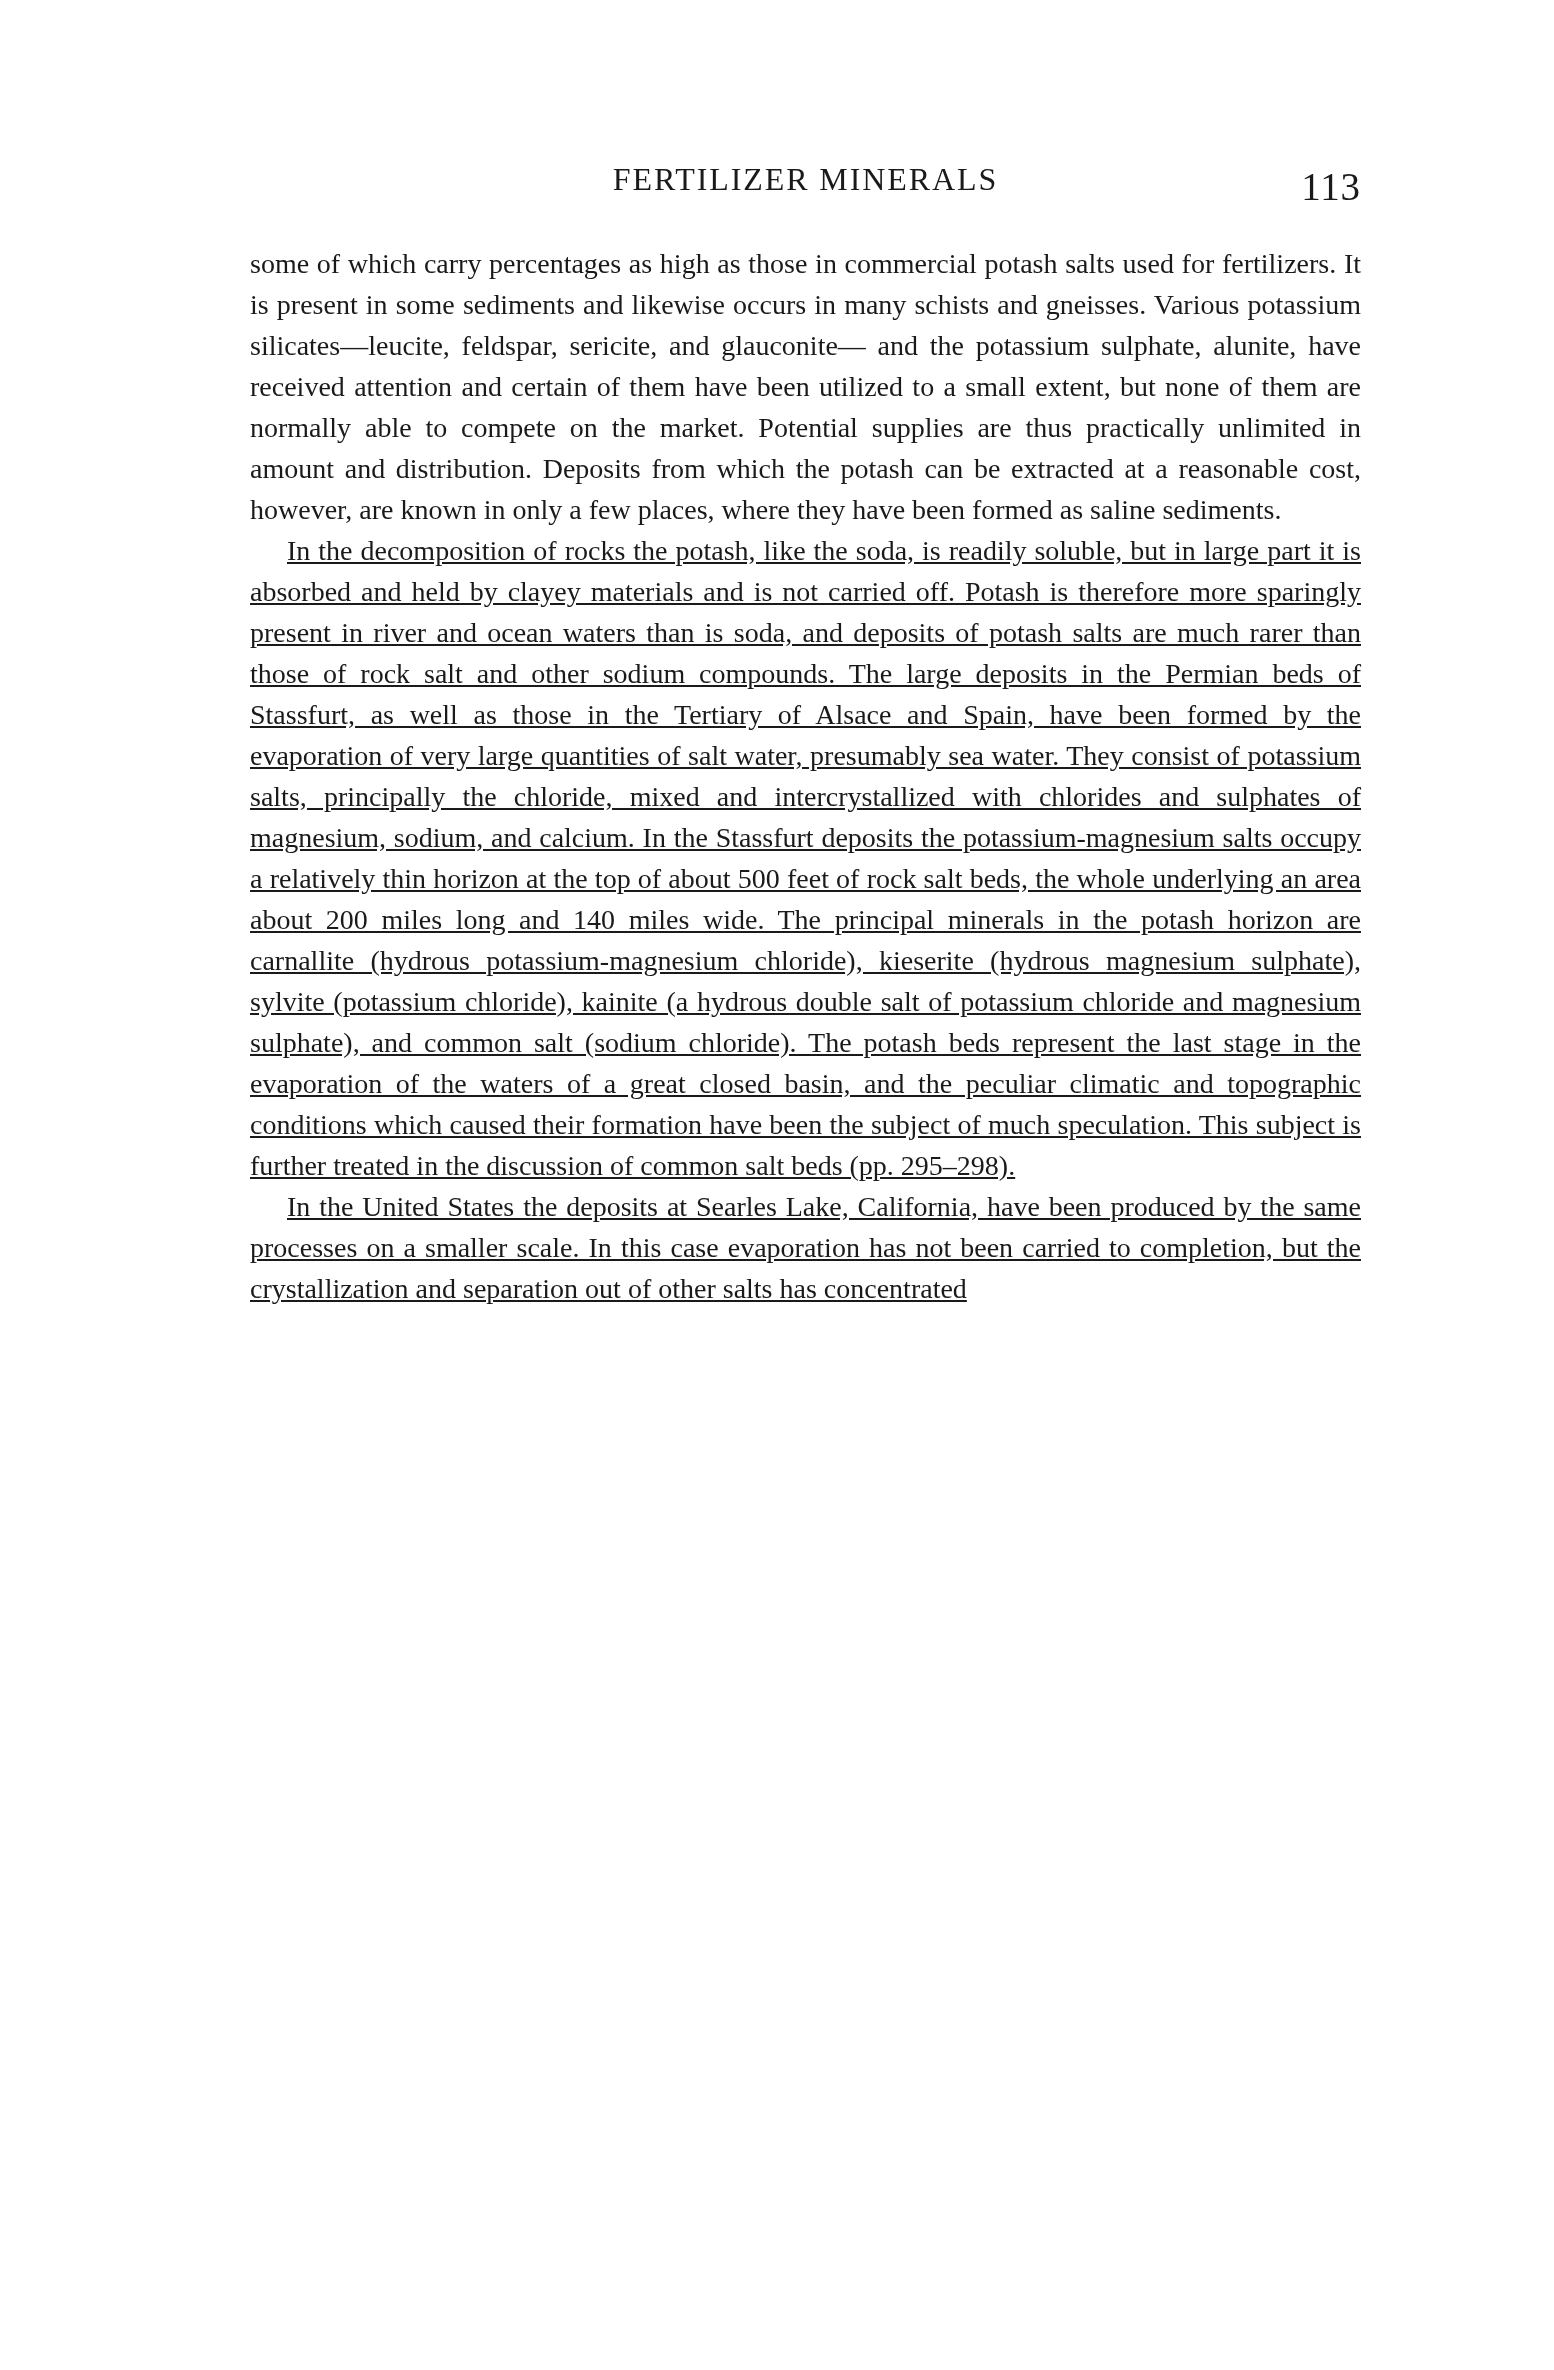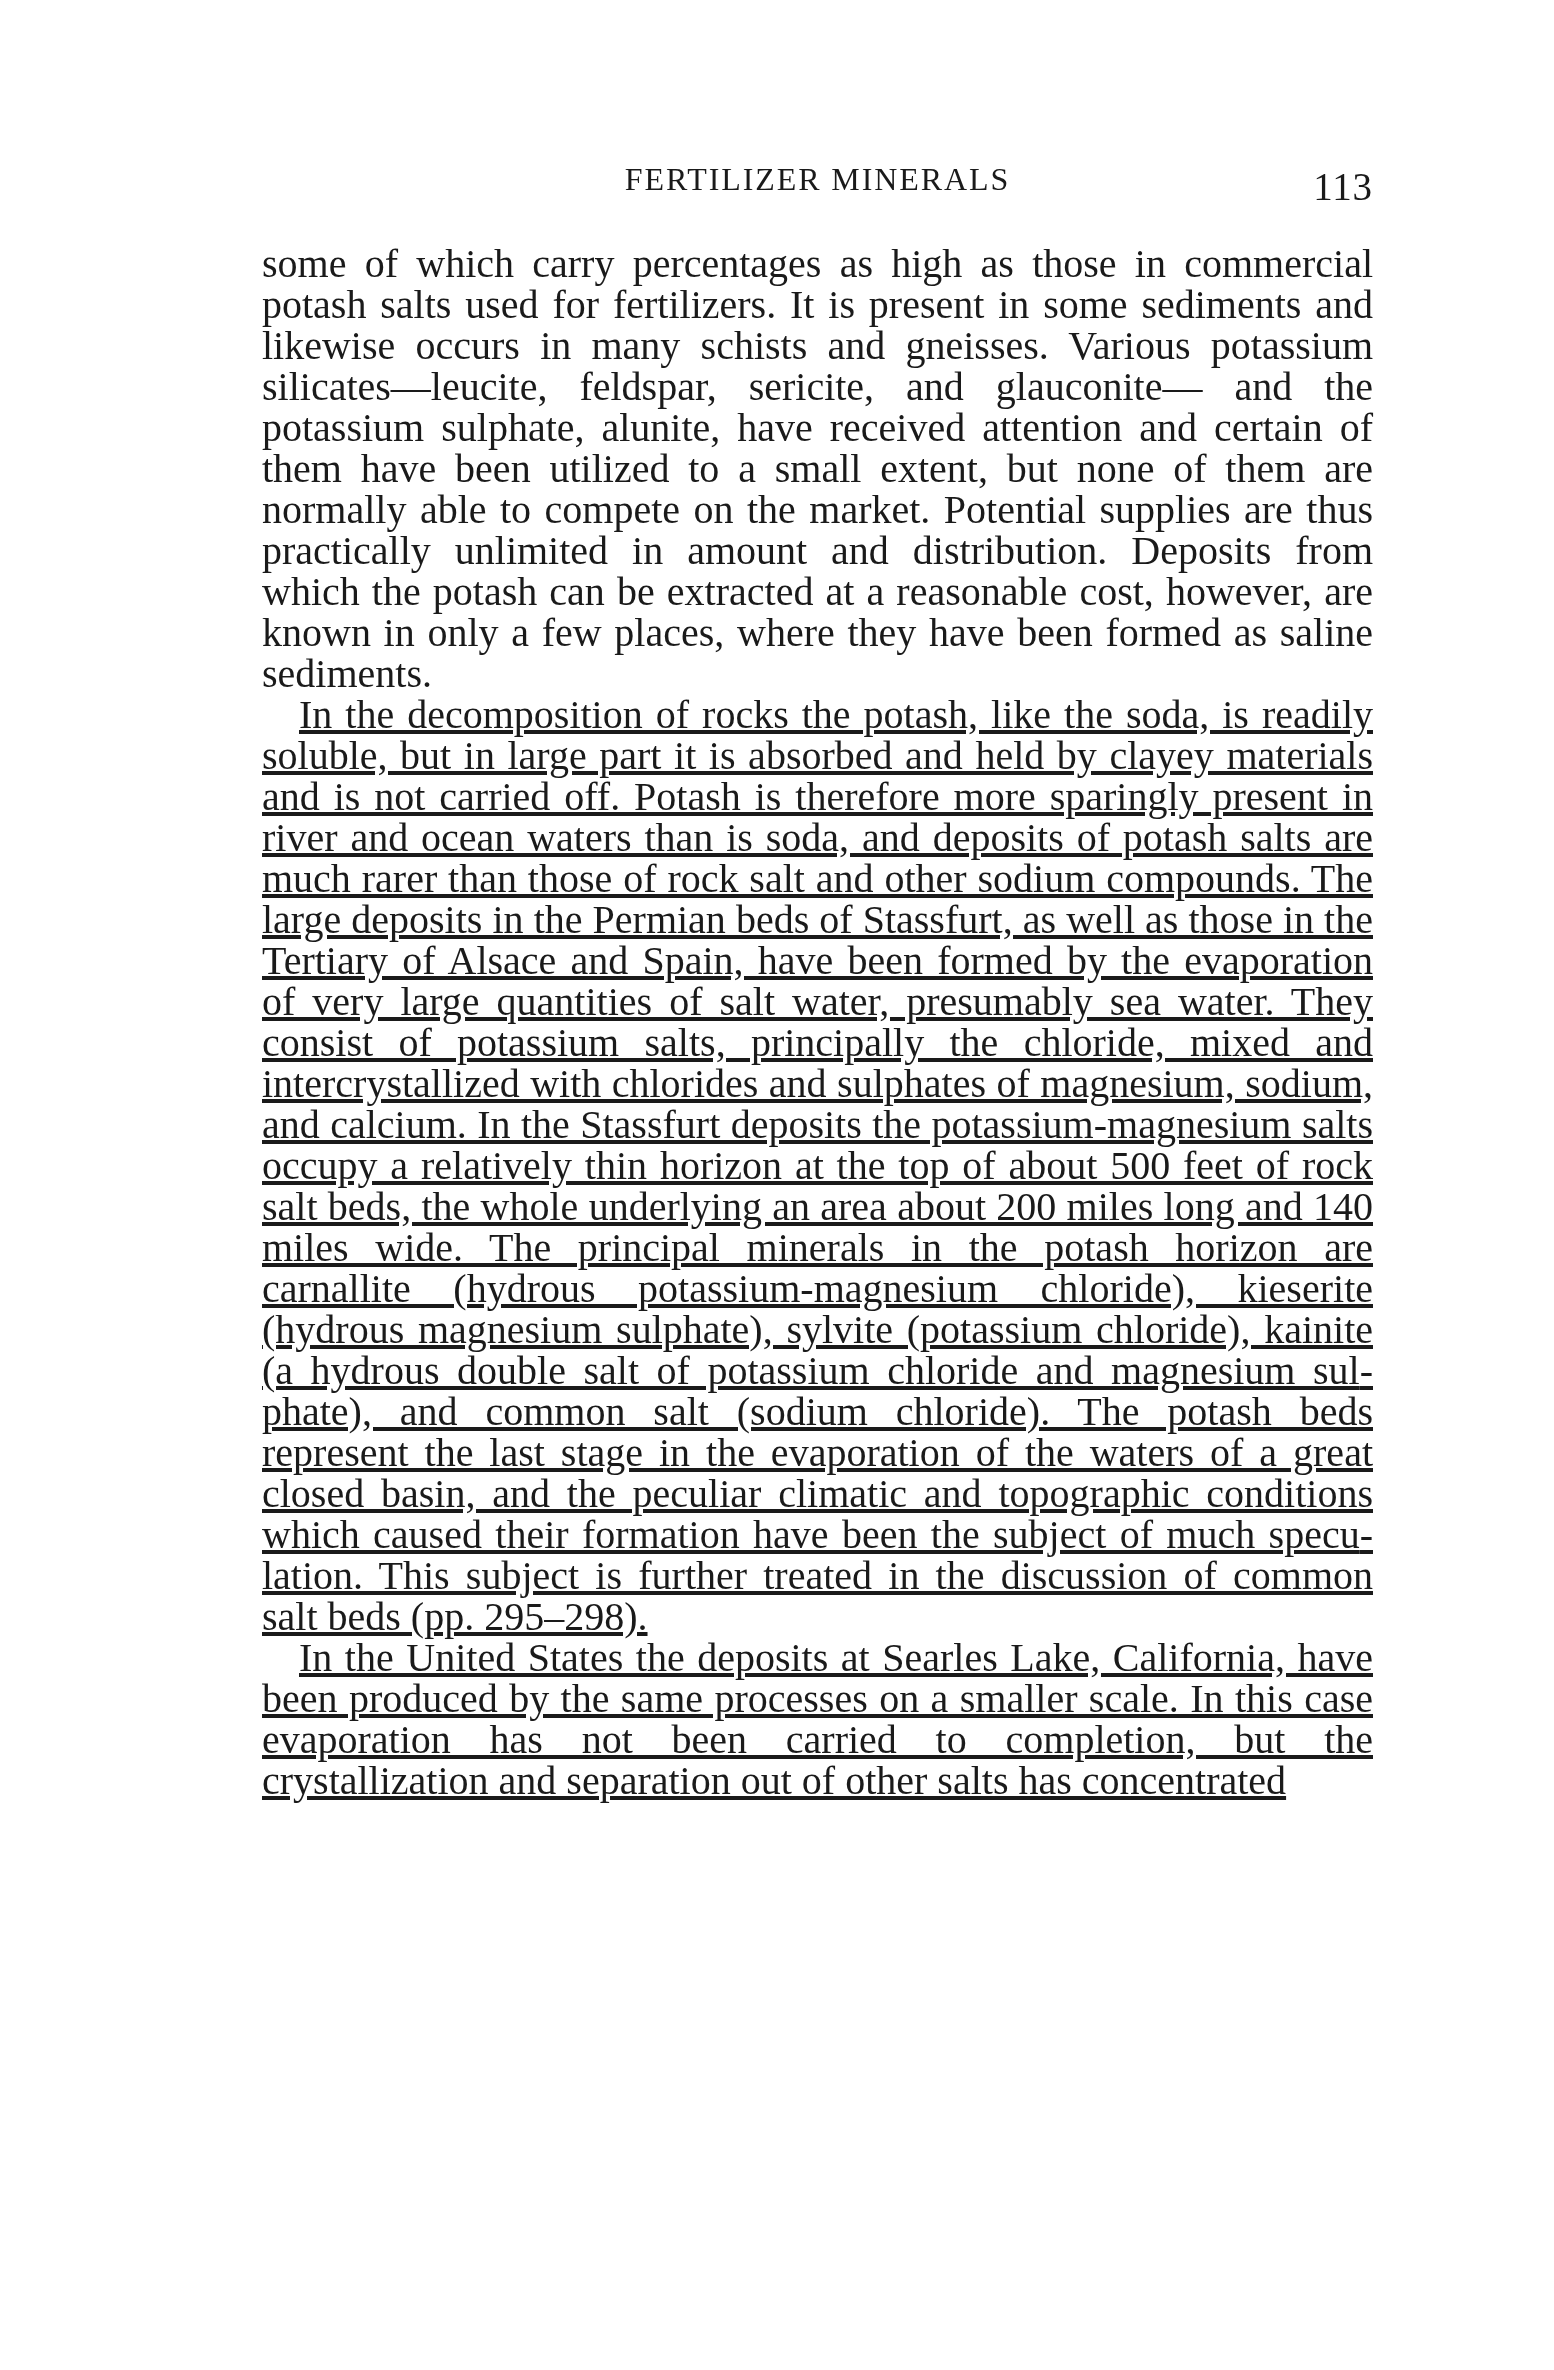--- a/index.html
+++ b/index.html
@@ -10,21 +10,21 @@
     body {
       width: 1554px;
       height: 2371px;
       position: relative;
       overflow: hidden;
       color: #1a1a1a;
       font-family: "Liberation Serif", "DejaVu Serif", serif;
     }
     .page {
       position: absolute;
-      left: 262px;
+      left: 250px;
       top: 140px;
       width: 1111px;
     }
     .running-head {
       position: relative;
       height: 75px;
       font-size: 32px;
       letter-spacing: 0.9px;
     }
     .running-title {
@@ -36,21 +36,21 @@
       letter-spacing: 1.9px;
     }
     .page-number {
       position: absolute;
       right: 0;
       top: 24px;
       font-size: 39px;
     }
     .body-text {
       margin-top: 28px;
-      font-size: 40px;
+      font-size: 28px;
       line-height: 41px;
       text-align: justify;
       hyphens: manual;
     }
     .body-text p {
       margin: 0;
     }
     .body-text p.indent {
       text-indent: 37px;
       text-decoration: underline;

